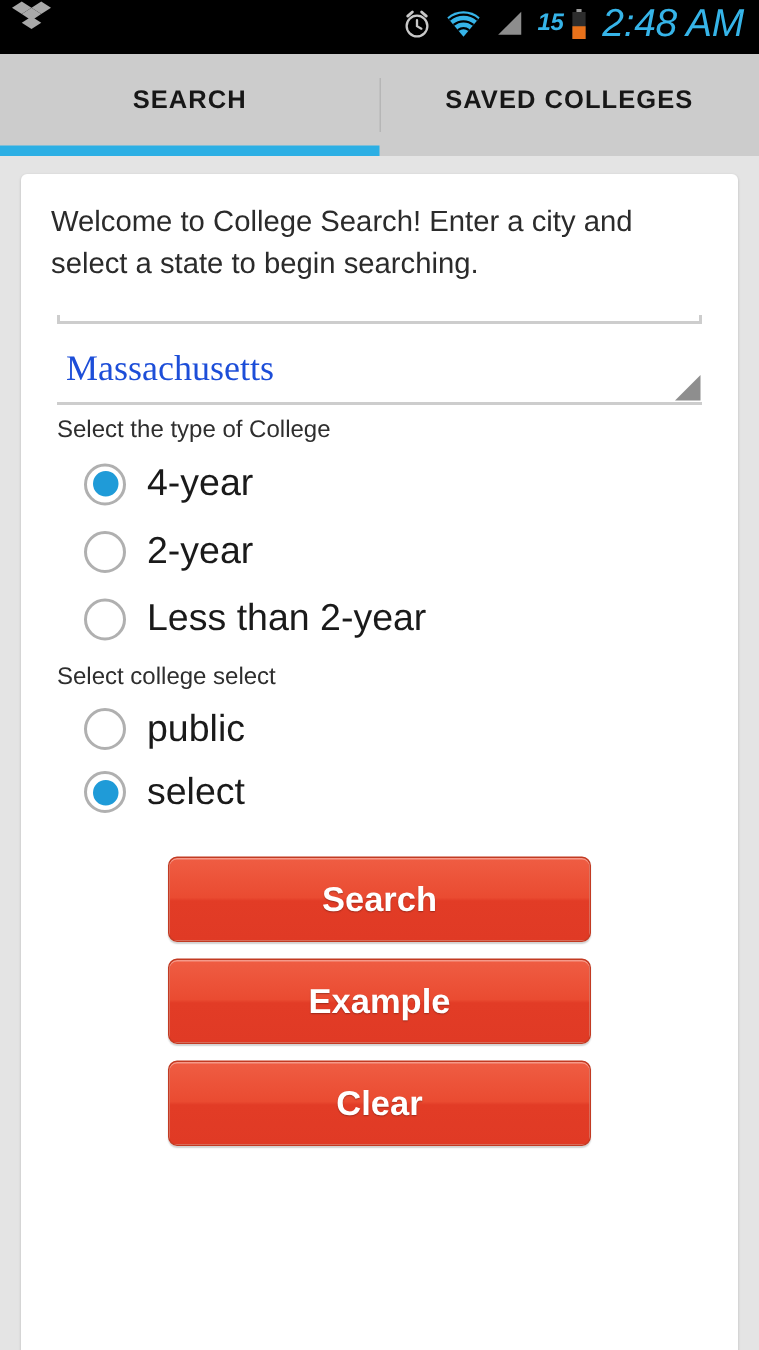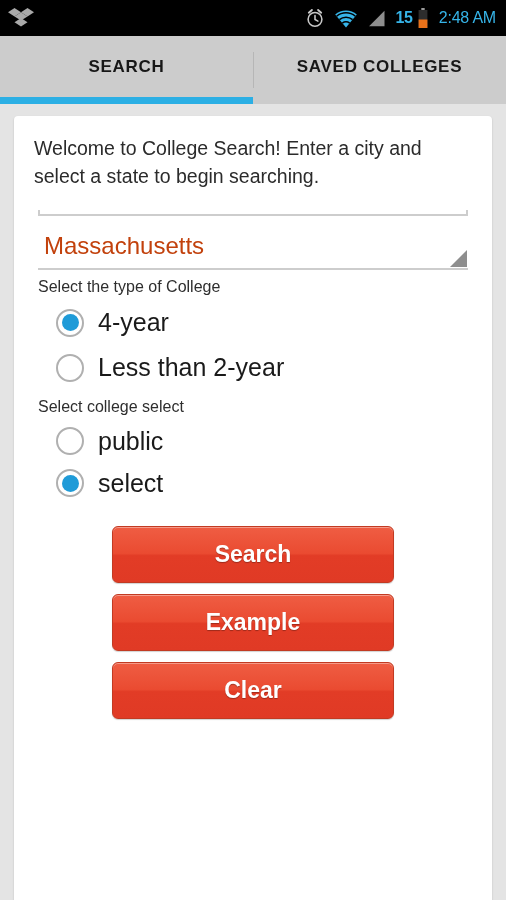--- a/index.html
+++ b/index.html
@@ -8,40 +8,41 @@
     width:506px; height:900px;
     background:#e4e4e4;
     font-family:"Liberation Sans", sans-serif;
     overflow:hidden;
   }
 
   
   .status-bar{
     height:36px; width:100%;
     background:#000;
-    display:flex; align-items:center;
+    display:flex; align-items:flex-start;
     padding:0 10px 0 8px;
     position:relative;
+    font-style:italic;
   }
   .status-left{ display:flex; align-items:center; }
   .status-right{
     margin-left:auto;
     display:flex; align-items:center; gap:9px;
   }
   .dropbox-icon{ width:26px; height:22px; display:block; }
   .alarm-icon{ width:20px; height:20px; display:block; }
   .wifi-icon{ width:24px; height:19px; display:block; }
   .signal-icon{ width:19px; height:17px; display:block; }
   .batt-num{
     color:#36b4e8; font-size:16px; font-weight:700;
     letter-spacing:-.3px; margin-right:-4px;
   }
   .battery-icon{ width:10px; height:20px; display:block; }
   .clock-text{
-    color:#36b4e8; font-size:16px; font-weight:400;
+    color:#36b4e8; font-size:26px; font-weight:400;
     letter-spacing:-.2px; margin-left:2px;
   }
 
   
   .tab-bar{
     height:68px; width:100%;
     background:#cccccc;
     display:flex;
     position:relative;
   }
@@ -113,22 +114,23 @@
 
   
   .spinner{
     position:relative;
     margin:10px 4px 4px 4px;
     padding:4px 6px 8px 6px;
     cursor:pointer;
   }
   .spinner-value{
     font-size:24px;
-    color:#c2410c;
+    color:#1d4ed8;
     line-height:32px;
+    font-family:Liberation Serif, serif;
   }
   .spinner-underline{
     position:absolute;
     left:0; right:0; bottom:0;
     height:2px;
     background:#cdcdcd;
   }
   .spinner-arrow{
     position:absolute;
     right:1px; bottom:3px;
@@ -264,20 +266,24 @@
     </div>
 
     <div class="group-label">Select the type of College</div>
     <div class="radio-group">
       <div class="radio-row">
         <span class="radio checked"></span>
         <span class="radio-label">4-year</span>
       </div>
       <div class="radio-row">
         <span class="radio"></span>
+        <span class="radio-label">2-year</span>
+      </div>
+      <div class="radio-row">
+        <span class="radio"></span>
         <span class="radio-label">Less than 2-year</span>
       </div>
     </div>
 
     <div class="group-label">Select college select</div>
     <div class="radio-group">
       <div class="radio-row tight">
         <span class="radio"></span>
         <span class="radio-label">public</span>
       </div>

